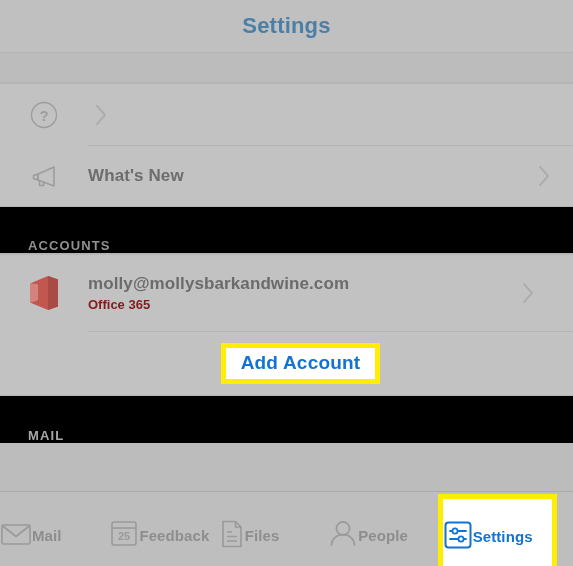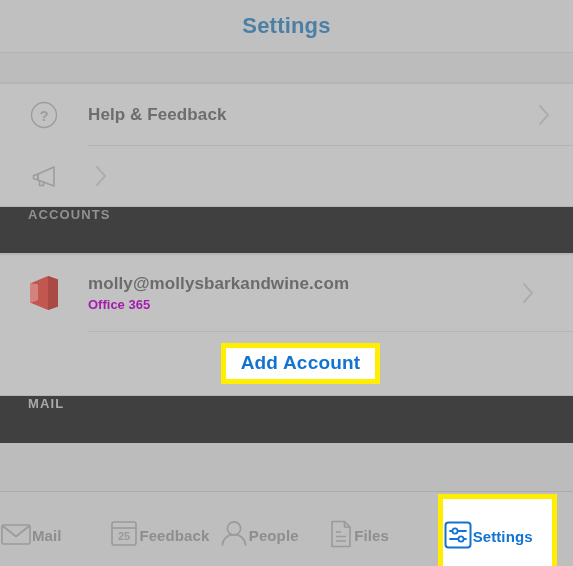--- a/index.html
+++ b/index.html
@@ -101,24 +101,24 @@
     flex: 0 0 auto;
     display: flex;
     align-items: center;
     justify-content: center;
     width: 26px;
     color: #ababab;
   }
 
   
   .section-header {
-    background: #404040;
+    background: #000000;
     height: 47px;
     display: flex;
-    align-items: flex-start;
+    align-items: flex-end;
     padding-left: 28px;
     box-sizing: border-box;
     border-bottom: 1px solid #b4b4b4;
   }
   .section-header.noline { border-bottom: none; }
   .section-header-label {
     font-size: 13px;
     letter-spacing: 1.1px;
     color: #919191;
   }
@@ -147,21 +147,21 @@
     justify-content: center;
     gap: 3px;
   }
   .account-email {
     font-size: 17px;
     color: #6b6b6b;
     letter-spacing: 0.1px;
   }
   .account-type {
     font-size: 13px;
-    color: #a21caf;
+    color: #7f1d1d;
   }
 
   
   .addaccount-row {
     position: relative;
     height: 64px;
     display: flex;
     align-items: center;
     justify-content: center;
   }
@@ -252,36 +252,36 @@
 
     <div class="group">
 
       <div class="row">
         <div class="row-icon">
           <svg width="30" height="30" viewBox="0 0 30 30">
             <circle cx="15" cy="15" r="12.5" fill="none" stroke="#9d9d9d" stroke-width="1.4"></circle>
             <text x="15" y="20.5" text-anchor="middle" font-family="Liberation Sans, sans-serif" font-size="15" fill="#9d9d9d">?</text>
           </svg>
         </div>
-        <div class="row-label">Help &amp; Feedback</div>
         <div class="row-chevron">
           <svg width="16" height="26" viewBox="0 0 16 26">
             <polyline points="4,4 12,13 4,22" fill="none" stroke="#adadad" stroke-width="2" stroke-linecap="round" stroke-linejoin="round"></polyline>
           </svg>
         </div>
       </div>
 
       <div class="row">
         <div class="row-icon">
           <svg width="32" height="30" viewBox="0 0 32 30">
             <path d="M26 6 L10 13 L10 19 L26 25 Z" fill="none" stroke="#9d9d9d" stroke-width="1.6" stroke-linejoin="round"></path>
             <path d="M10 13 L5.5 14.6 L5.5 17.4 L10 19 Z" fill="none" stroke="#9d9d9d" stroke-width="1.6" stroke-linejoin="round"></path>
             <path d="M11.5 19 L11.5 24.5 L15.5 24.5 L15.5 20.6" fill="none" stroke="#9d9d9d" stroke-width="1.6" stroke-linejoin="round"></path>
           </svg>
         </div>
+        <div class="row-label">What's New</div>
         <div class="row-chevron">
           <svg width="16" height="26" viewBox="0 0 16 26">
             <polyline points="4,4 12,13 4,22" fill="none" stroke="#adadad" stroke-width="2" stroke-linecap="round" stroke-linejoin="round"></polyline>
           </svg>
         </div>
       </div>
 
     </div>
 
     <div class="section-header">
@@ -343,41 +343,41 @@
           <rect x="3" y="3" width="24" height="23" rx="2" fill="none" stroke="#9a9a9a" stroke-width="1.6"></rect>
           <line x1="3" y1="9" x2="27" y2="9" stroke="#9a9a9a" stroke-width="1.6"></line>
           <text x="15" y="21" text-anchor="middle" font-family="Liberation Sans, sans-serif" font-size="11" fill="#9a9a9a">25</text>
         </svg>
       </div>
       <div class="tab-label">Feedback</div>
     </div>
 
     <div class="tab">
       <div class="tab-iconbox">
-        <svg width="30" height="29" viewBox="0 0 30 29">
-          <circle cx="15" cy="9.5" r="6.6" fill="none" stroke="#9a9a9a" stroke-width="1.6"></circle>
-          <path d="M3.5 26 A11.5 10.5 0 0 1 26.5 26" fill="none" stroke="#9a9a9a" stroke-width="1.6" stroke-linecap="round"></path>
-        </svg>
-      </div>
-      <div class="tab-label">People</div>
-    </div>
-
-    <div class="tab">
-      <div class="tab-iconbox">
         <svg width="26" height="30" viewBox="0 0 26 30">
           <path d="M4 2.5 L16.5 2.5 L22 8 L22 27.5 L4 27.5 Z" fill="none" stroke="#9a9a9a" stroke-width="1.6" stroke-linejoin="round"></path>
           <polyline points="16.5,2.5 16.5,8 22,8" fill="none" stroke="#9a9a9a" stroke-width="1.6" stroke-linejoin="round"></polyline>
           <line x1="8" y1="13" x2="13" y2="13" stroke="#9a9a9a" stroke-width="1.5"></line>
           <line x1="8" y1="17.5" x2="18" y2="17.5" stroke="#9a9a9a" stroke-width="1.5"></line>
           <line x1="8" y1="22" x2="18" y2="22" stroke="#9a9a9a" stroke-width="1.5"></line>
         </svg>
       </div>
       <div class="tab-label">Files</div>
     </div>
 
+    <div class="tab">
+      <div class="tab-iconbox">
+        <svg width="30" height="29" viewBox="0 0 30 29">
+          <circle cx="15" cy="9.5" r="6.6" fill="none" stroke="#9a9a9a" stroke-width="1.6"></circle>
+          <path d="M3.5 26 A11.5 10.5 0 0 1 26.5 26" fill="none" stroke="#9a9a9a" stroke-width="1.6" stroke-linecap="round"></path>
+        </svg>
+      </div>
+      <div class="tab-label">People</div>
+    </div>
+
     <div class="tab active highlighted">
       <div class="tab-iconbox">
         <svg width="30" height="30" viewBox="0 0 30 30">
           <rect x="2.5" y="2.5" width="25" height="25" rx="3" fill="none" stroke="#1273d2" stroke-width="2"></rect>
           <line x1="7" y1="11" x2="23" y2="11" stroke="#1273d2" stroke-width="1.8" stroke-linecap="round"></line>
           <circle cx="12" cy="11" r="2.6" fill="#ffffff" stroke="#1273d2" stroke-width="1.8"></circle>
           <line x1="7" y1="19" x2="23" y2="19" stroke="#1273d2" stroke-width="1.8" stroke-linecap="round"></line>
           <circle cx="18" cy="19" r="2.6" fill="#ffffff" stroke="#1273d2" stroke-width="1.8"></circle>
         </svg>
       </div>

